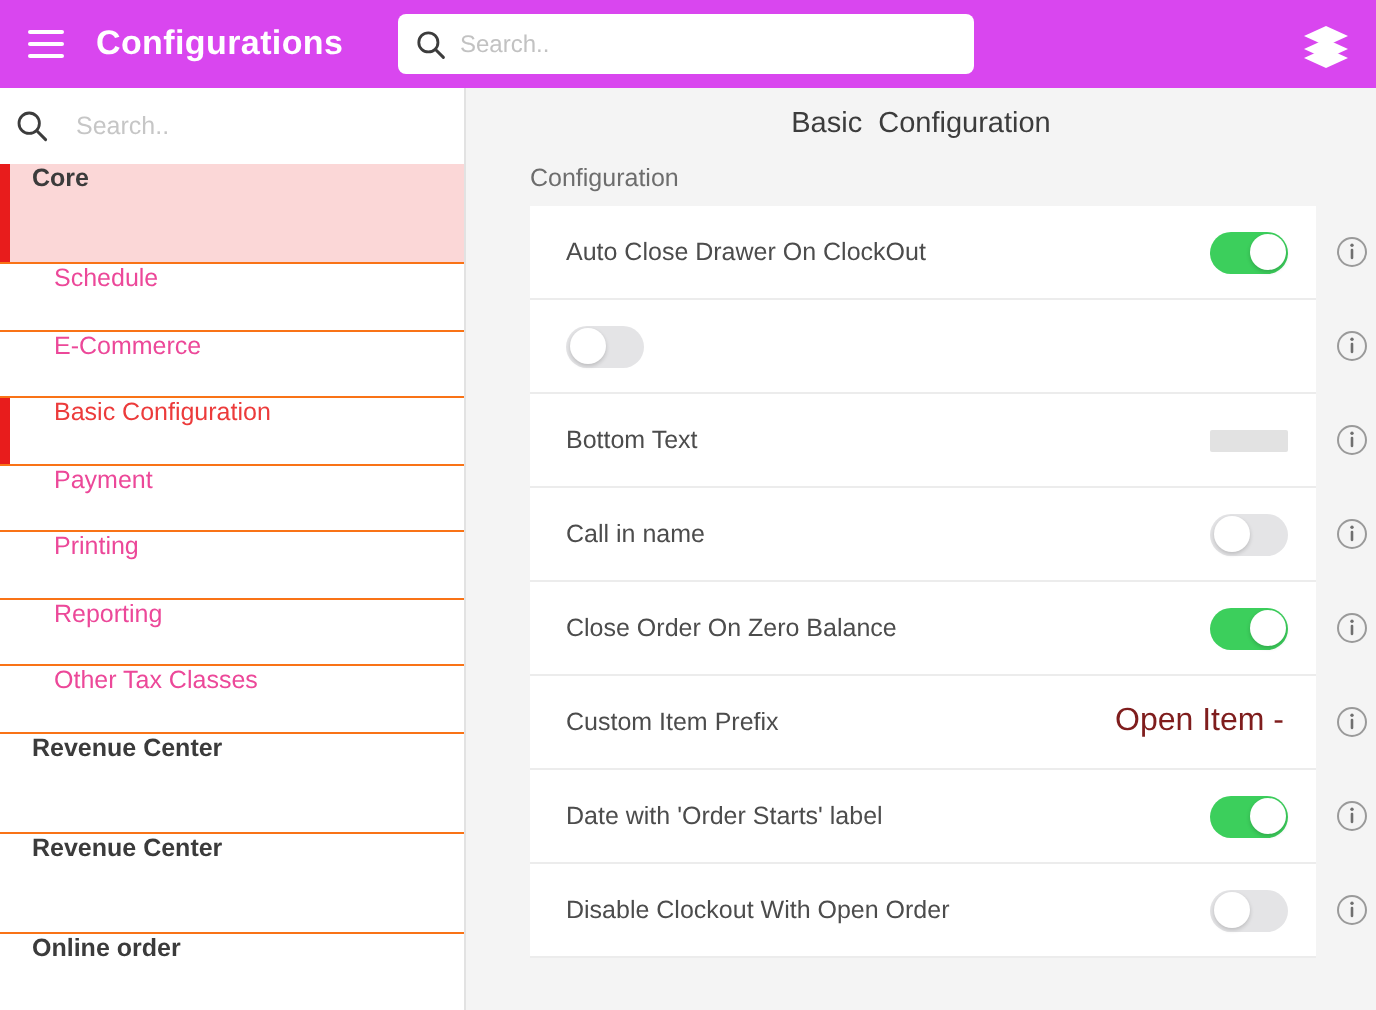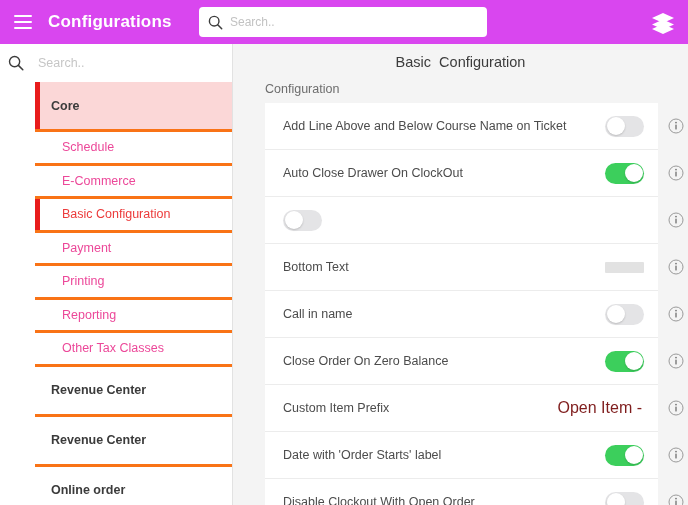--- a/index.html
+++ b/index.html
@@ -118,25 +118,24 @@
     background: transparent;
     width: 175px;
     height: 20px;
   }
   .side-search input::placeholder { color: #c6c6c6; }
 
   .side-item {
     position: relative;
     height: 33.5px;
     display: flex;
-    align-items: center;
-    border-bottom: 3px solid #f97316;
-    cursor: pointer;
-    background: #ffffff;
-    margin-left: 35px;
+    align-items: flex-start;
+    border-bottom: 1px solid #f97316;
+    cursor: pointer;
+    background: #ffffff;
   }
   .side-item .lbl {
     font-size: 12.5px;
     color: #ec4899;
     white-space: nowrap;
   }
 
   
   .side-item.lvl-group .lbl { padding-left: 16px; font-weight: bold; color: #3b3b3b; }
   .side-item.lvl-child .lbl { padding-left: 27px; }
@@ -335,31 +334,20 @@
       </div>
   </div>
 
   <div class="main">
 
     <div class="page-title">Basic  Configuration</div>
     <div class="section-label">Configuration</div>
 
     <div class="rows" id="settings-rows">
         <div class="srow">
-          <div class="rlabel">Add Line Above and Below Course Name on Ticket</div>
-          <div class="toggle">
-            <div class="knob"></div>
-          </div>
-          <div class="info-icon"><svg width="16" height="16" viewBox="0 0 16 16">
-              <circle cx="8" cy="8" r="7" fill="none" stroke="#9a9a9a" stroke-width="1"></circle>
-              <circle cx="8" cy="4.6" r="0.85" fill="#6f6f6f"></circle>
-              <rect x="7.35" y="6.4" width="1.3" height="5.2" rx="0.55" fill="#6f6f6f"></rect>
-            </svg></div>
-        </div>
-        <div class="srow">
           <div class="rlabel">Auto Close Drawer On ClockOut</div>
           <div class="toggle on">
             <div class="knob"></div>
           </div>
           <div class="info-icon"><svg width="16" height="16" viewBox="0 0 16 16">
               <circle cx="8" cy="8" r="7" fill="none" stroke="#9a9a9a" stroke-width="1"></circle>
               <circle cx="8" cy="4.6" r="0.85" fill="#6f6f6f"></circle>
               <rect x="7.35" y="6.4" width="1.3" height="5.2" rx="0.55" fill="#6f6f6f"></rect>
             </svg></div>
         </div>

